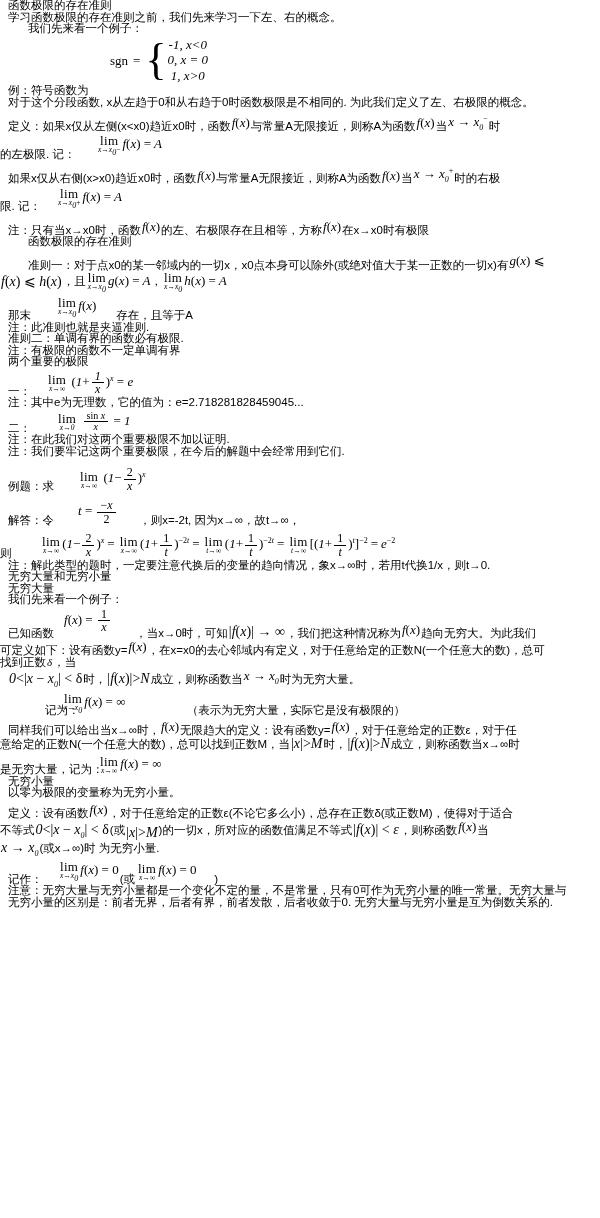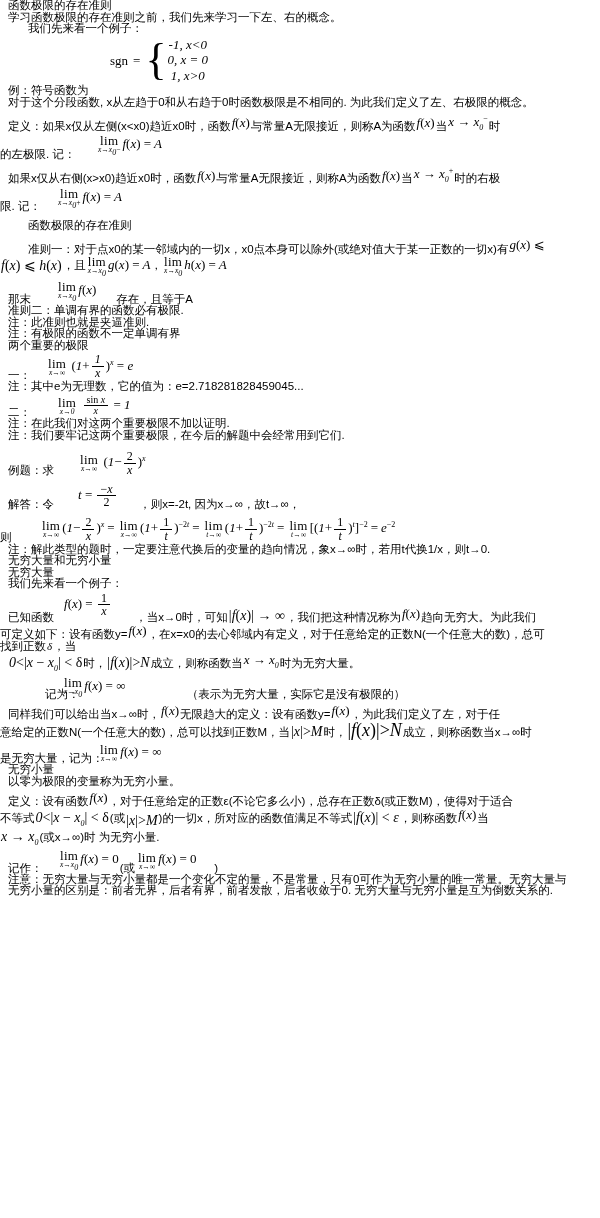--- a/index.html
+++ b/index.html
@@ -172,38 +172,41 @@
     <span>如果x仅从右侧(x&gt;x0)趋近x0时，函数</span><span class="mchip">f<span class="mup">(</span>x<span class="mup">)</span></span><span>与常量A无限接近，则称A为函数</span><span class="mchip">f<span class="mup">(</span>x<span class="mup">)</span></span><span>当</span><span class="mchip" style="vertical-align:4px;">x <span class="mup">→</span> x<sub class="e">0</sub><sup class="e" style="font-style:normal;">+</sup></span><span>时的右极</span>
   </div>
   <div class="disp c2">
     <span class="lim">
       <span class="op">lim</span><span class="sub">x→x<sub class="e">0</sub><span style="font-style:normal;">+</span></span>
     </span><span class="m">f<span class="mup">(</span>x<span class="mup">)</span> <span class="mup">=</span> A</span>
   </div>
   <div class="ln indp" style="margin-top:-9px;">限. 记：</div>
   <div class="gap3"></div>
 
+  <div class="flow ind0">
+    <span>注：只有当x→x0时，函数</span><span class="mchip">f<span class="mup">(</span>x<span class="mup">)</span></span><span>的左、右极限存在且相等，方称</span><span class="mchip">f<span class="mup">(</span>x<span class="mup">)</span></span><span>在x→x0时有极限</span>
+  </div>
   <div class="ln ind1">函数极限的存在准则</div>
   <div class="gap3"></div>
 
   <div class="flow ind1">
     <span>准则一：对于点x0的某一邻域内的一切x，x0点本身可以除外(或绝对值大于某一正数的一切x)有</span><span class="mchip" style="vertical-align:4px;">g<span class="mup">(</span>x<span class="mup">)</span> <span class="mup">⩽</span></span>
   </div>
   <div class="flow indp tight">
     <span class="mchip base" style="font-size:14px;">f<span class="mup">(</span>x<span class="mup">)</span> <span class="mup">⩽</span> h<span class="mup">(</span>x<span class="mup">)</span></span><span>，且</span><span class="lim"><span class="op">lim</span><span class="sub">x→x<sub class="e">0</sub></span></span><span class="m">g<span class="mup">(</span>x<span class="mup">)</span> <span class="mup">=</span> A</span><span>，</span><span class="lim"><span class="op">lim</span><span class="sub">x→x<sub class="e">0</sub></span></span><span class="m">h<span class="mup">(</span>x<span class="mup">)</span> <span class="mup">=</span> A</span>
   </div>
   <div class="disp" style="padding-left:56px;">
     <span class="lim"><span class="op">lim</span><span class="sub">x→x<sub class="e">0</sub></span></span><span class="m">f<span class="mup">(</span>x<span class="mup">)</span></span>
   </div>
   <div class="flow ind0" style="margin-top:-10px;">
     <span>那末</span>
     <span style="display:inline-block;width:82px;"></span><span>存在，且等于A</span>
   </div>
+  <div class="ln ind0">注：此准则也就是夹逼准则.</div>
   <div class="ln ind0">准则二：单调有界的函数必有极限.</div>
-  <div class="ln ind0">注：此准则也就是夹逼准则.</div>
   <div class="ln ind0">注：有极限的函数不一定单调有界</div>
   <div class="ln ind0">两个重要的极限</div>
 
   <div class="disp" style="padding-left:46px;">
     <span class="lim"><span class="op">lim</span><span class="sub">x→∞</span></span><span class="m">
       <span class="mup">(</span>1<span class="mup">+</span><span class="frac"><span class="num mi">1</span><span class="den mi">x</span></span><span class="mup">)</span><sup class="e">x</sup> <span class="mup">=</span> <span class="mi">e</span>
     </span>
   </div>
   <div class="ln ind0" style="margin-top:-11px;">一：</div>
   <div class="ln ind0">注：其中e为无理数，它的值为：e=2.718281828459045...</div>
@@ -262,24 +265,24 @@
   </div>
   <div class="disp" style="padding-left:62px;">
     <span class="lim"><span class="op">lim</span><span class="sub">x→x<sub class="e">0</sub></span></span><span class="m">f<span class="mup">(</span>x<span class="mup">)</span> <span class="mup">= ∞</span></span>
   </div>
   <div class="flow ind0" style="margin-top:-11px;margin-left:37px;">
     <span>记为：</span>
     <span style="display:inline-block;width:104px;"></span><span>（表示为无穷大量，实际它是没有极限的）</span>
   </div>
   <div class="gap2"></div>
   <div class="flow ind0">
-    <span>同样我们可以给出当x→∞时，</span><span class="mchip">f<span class="mup">(</span>x<span class="mup">)</span></span><span>无限趋大的定义：设有函数y=</span><span class="mchip">f<span class="mup">(</span>x<span class="mup">)</span></span><span>，为此我们定义了左，对于任</span>
+    <span>同样我们可以给出当x→∞时，</span><span class="mchip">f<span class="mup">(</span>x<span class="mup">)</span></span><span>无限趋大的定义：设有函数y=</span><span class="mchip">f<span class="mup">(</span>x<span class="mup">)</span></span><span>，对于任意给定的正数ε，对于任</span>
   </div>
   <div class="flow indp tight">
-    <span>意给定的正数N(一个任意大的数)，总可以找到正数M，当</span><span class="mchip base" style="font-size:14px;"><span class="mup">|</span>x<span class="mup">|&gt;</span>M</span><span>时，</span><span class="mchip base" style="font-size:18px;"><span class="mup">|</span>f<span class="mup">(</span>x<span class="mup">)|&gt;</span>N</span><span>成立，则称函数当x→∞时</span>
+    <span>意给定的正数N(一个任意大的数)，总可以找到正数M，当</span><span class="mchip base" style="font-size:14px;"><span class="mup">|</span>x<span class="mup">|&gt;</span>M</span><span>时，</span><span class="mchip base" style="font-size:14px;"><span class="mup">|</span>f<span class="mup">(</span>x<span class="mup">)|&gt;</span>N</span><span>成立，则称函数当x→∞时</span>
   </div>
   <div class="disp" style="padding-left:98px;">
     <span class="lim"><span class="op">lim</span><span class="sub">x→∞</span></span><span class="m">f<span class="mup">(</span>x<span class="mup">)</span> <span class="mup">= ∞</span></span>
   </div>
   <div class="ln indp" style="margin-top:-11px;">是无穷大量，记为：</div>
 
   <div class="ln ind0">无穷小量</div>
   <div class="ln ind0">以零为极限的变量称为无穷小量。</div>
   <div class="gap2"></div>
   <div class="flow ind0">

